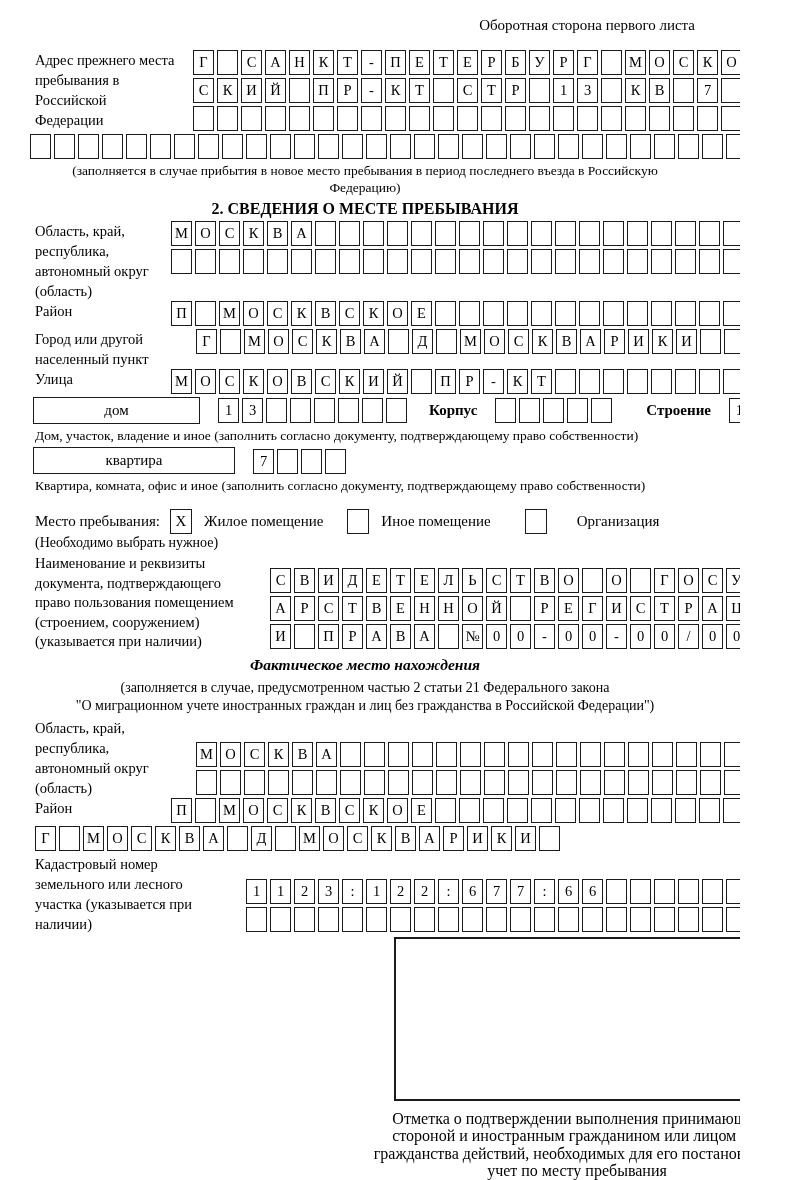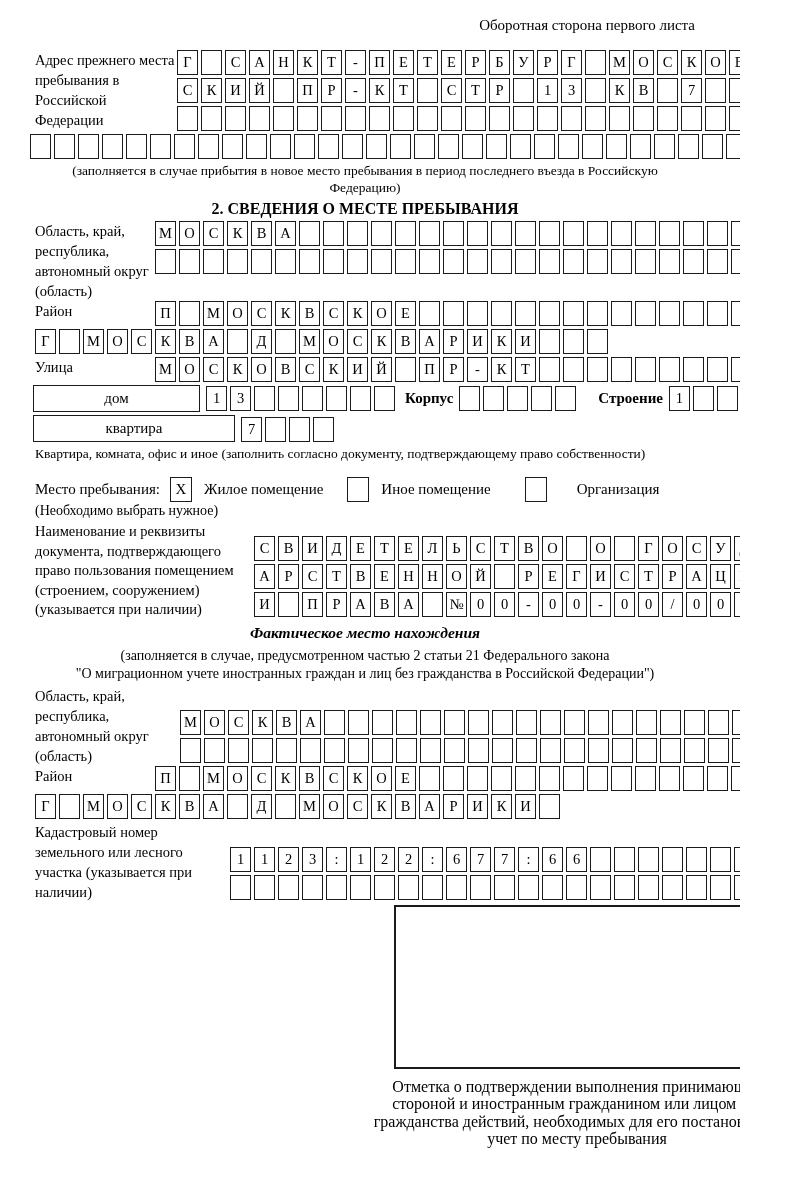--- a/index.html
+++ b/index.html
@@ -1,37 +1,37 @@
 <!DOCTYPE html>
 <html><head>
 <meta charset="utf-8">
 <style>
   html,body{margin:0;padding:0;background:#fff;}
   body{width:800px;height:1180px;font-family:"Liberation Serif",serif;color:#000;}
   .page{position:relative;width:740px;height:1180px;box-sizing:border-box;
         padding:16px 45px 0 35px;overflow:hidden;}
   .header-note{text-align:right;font-size:15px;line-height:18px;padding-right:0px;}
 
-  .frow{display:flex;align-items:flex-start;}
+  .frow{display:flex;align-items:flex-start;gap:16px;}
   .flabel{font-size:14.5px;line-height:20px;flex:0 0 auto;}
   .w142{width:142px;} .w120{width:120px;} .w145{width:145px;}
   .w219{width:219px;} .w195{width:195px;}
 
   .rows{flex:1 1 auto;}
   .box-row{display:flex;gap:3px;margin-bottom:3px;}
   .cbox{display:inline-flex;width:21px;height:25px;box-sizing:border-box;
         border:1.6px solid #1b1b1b;align-items:center;justify-content:center;
         font-size:14.5px;flex:0 0 auto;background:#fff;}
   .overflow-row{margin-left:-5px;}
 
   .caption{font-size:13.5px;line-height:17px;}
   .center{text-align:center;}
   .sec-title{font-weight:bold;font-size:16px;line-height:20px;text-align:center;margin-top:3px;margin-bottom:2px;}
 
-  .dom-row{display:flex;align-items:center;margin-left:-2px;margin-bottom:3px;}
+  .dom-row{display:flex;align-items:center;margin-left:-2px;margin-bottom:3px;gap:12px;}
   .wide-box{display:flex;align-items:center;justify-content:center;height:27px;
             box-sizing:border-box;border:1.8px solid #1b1b1b;font-size:15px;flex:0 0 auto;}
   .wb167{width:167px;margin-right:6px;} .wb202{width:202px;margin-right:6px;}
   .inline-label{font-size:15px;margin:0 6px 0 10px;flex:0 0 auto;font-weight:bold;}
   .mr12{margin-right:12px;}
 
   .stay-row{display:flex;align-items:center;font-size:15px;margin-top:14px;height:26px;}
   .checkbox{display:inline-flex;width:22px;height:25px;box-sizing:border-box;
             border:1.6px solid #1b1b1b;align-items:center;justify-content:center;font-size:15px;}
   .ml10{margin-left:10px;} .ml12{margin-left:12px;} .ml24{margin-left:24px;}
@@ -262,20 +262,21 @@
           <span class="cbox"></span>
           <span class="cbox"></span>
           <span class="cbox"></span>
           <span class="cbox"></span>
           <span class="cbox"></span>
         </div>
     </div>
   </div>
 
   <div class="frow">
+    <div class="flabel w145">Город или другой населенный пункт</div>
     <div class="rows">
       <div class="box-row">
           <span class="cbox">Г</span>
           <span class="cbox"></span>
           <span class="cbox">М</span>
           <span class="cbox">О</span>
           <span class="cbox">С</span>
           <span class="cbox">К</span>
           <span class="cbox">В</span>
           <span class="cbox">А</span>
@@ -353,20 +354,21 @@
         <span class="cbox"></span>
       </div>
     <div class="inline-label">Строение</div>
     <div class="box-row" style="margin-bottom:0;">
         <span class="cbox">1</span>
         <span class="cbox"></span>
         <span class="cbox"></span>
         <span class="cbox"></span>
       </div>
   </div>
+  <div class="caption">Дом, участок, владение и иное (заполнить согласно документу, подтверждающему право собственности)</div>
 
   <div class="dom-row mt3">
     <div class="wide-box wb202">квартира</div>
     <div class="box-row" style="margin-bottom:0;">
         <span class="cbox">7</span>
         <span class="cbox"></span>
         <span class="cbox"></span>
         <span class="cbox"></span>
       </div>
   </div>

